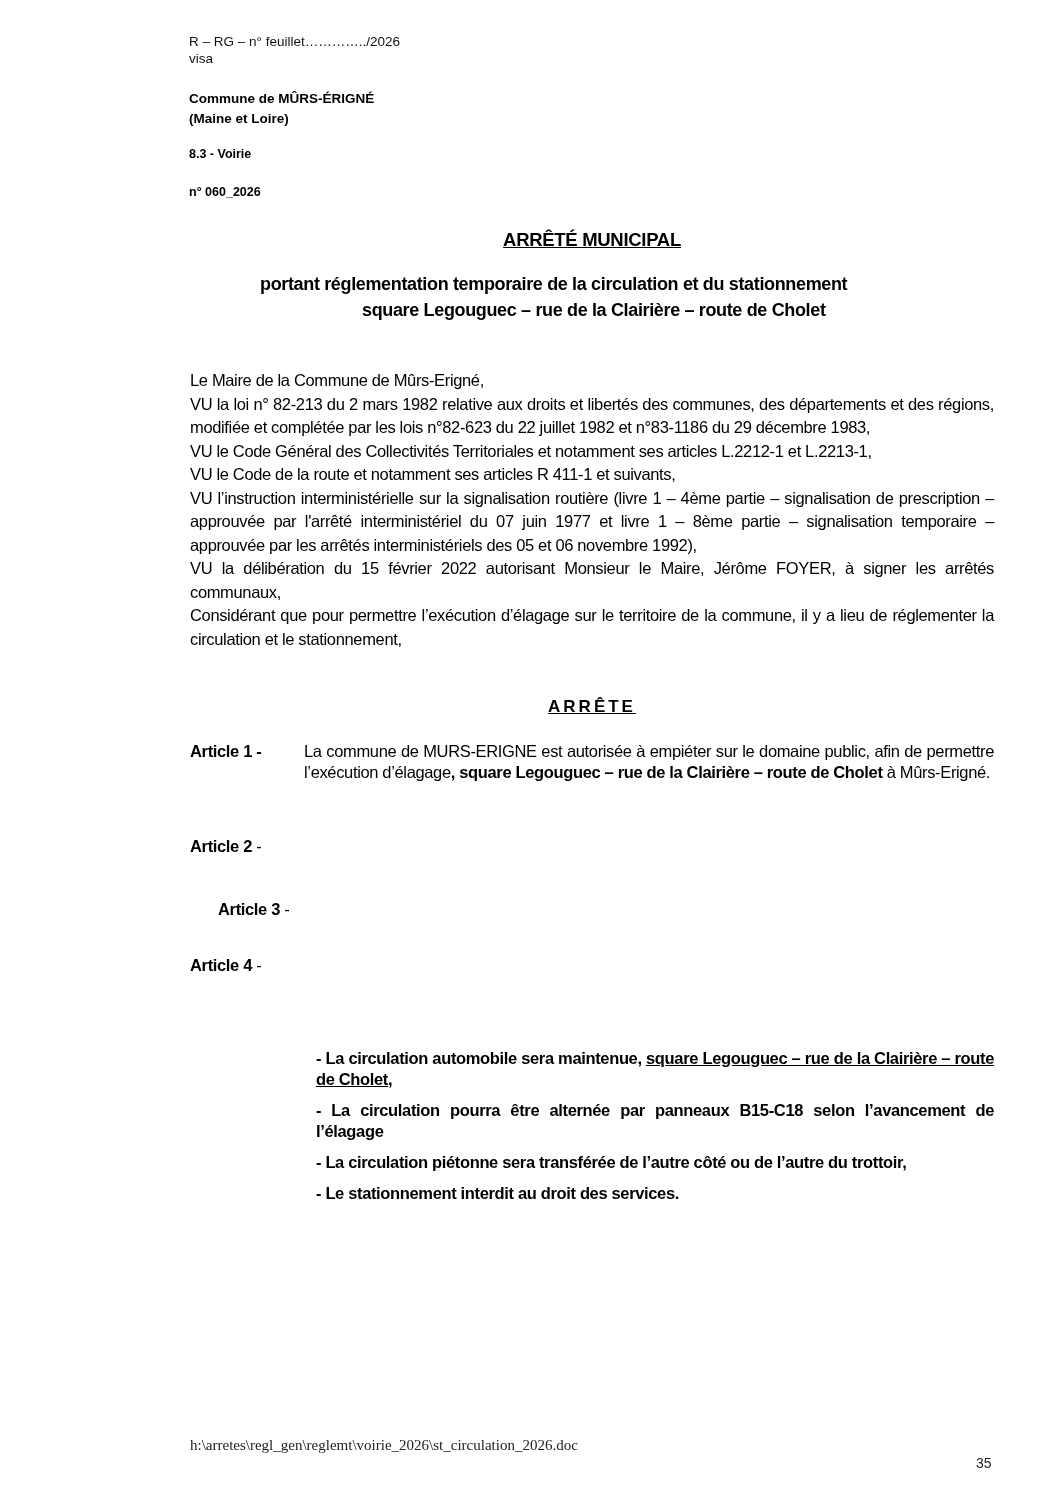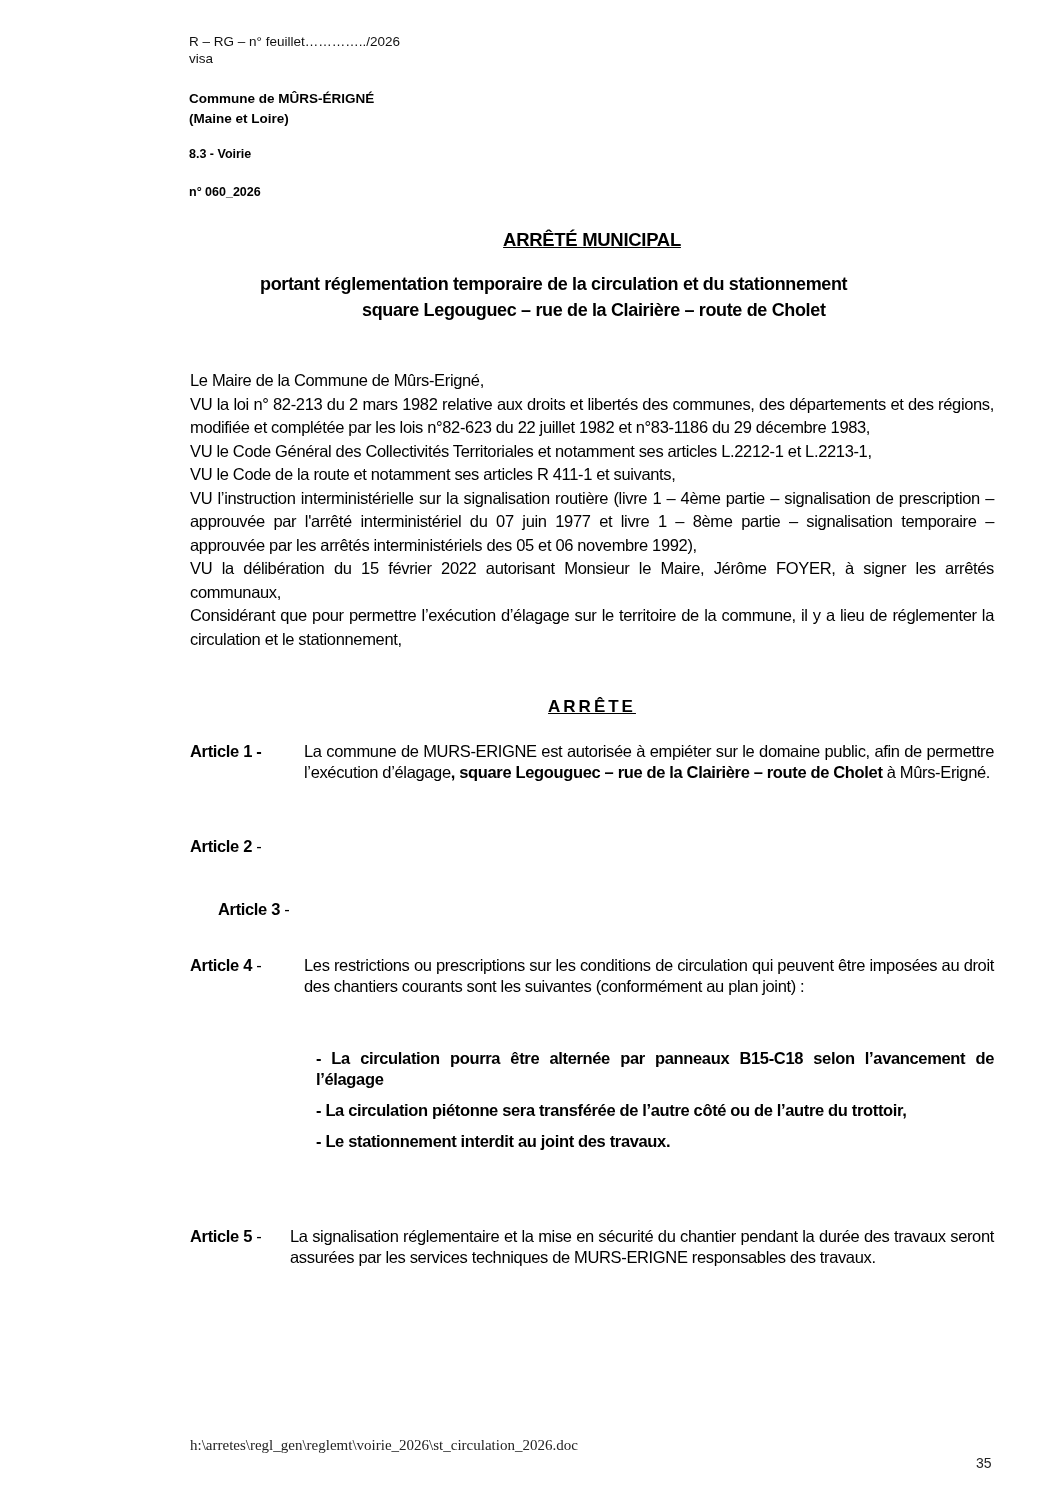--- a/index.html
+++ b/index.html
@@ -73,30 +73,26 @@
   <div class="article narrow" style="top:836px;">
     <div class="lbl"><span>Article 2</span><span class="dash"> -</span></div>
   </div>
 
   <div class="article narrow" style="top:898px; line-height:23px;margin-left:28px;">
     <div class="lbl"><span>Article 3</span><span class="dash"> -</span></div>
   </div>
 
   <div class="article narrow" style="top:955px;">
     <div class="lbl"><span>Article 4</span><span class="dash"> -</span></div>
-    <div class="txt">Les restrictions ou prescriptions sur les conditions de circulation qui peuvent être imposées au droit des chantiers courants sont les suivantes (conformément au plan joint) :</div>
   </div>
 
   <div class="abs bullets narrow">
+    <p><span>- La circulation automobile sera maintenue, </span><span class="u">square Legouguec – rue de la Clairière – route de Cholet</span><span>,</span></p>
     <p>- La circulation pourra être alternée par panneaux B15-C18 selon l’avancement de l’élagage</p>
     <p>- La circulation piétonne sera transférée de l’autre côté ou de l’autre du trottoir,</p>
-    <p>- Le stationnement interdit au joint des travaux.</p>
+    <p>- Le stationnement interdit au droit des services.</p>
   </div>
 
-  <div class="article art5 narrow" style="top:1226px;">
-    <div class="lbl"><span>Article 5</span><span class="dash"> -</span></div>
-    <div class="txt">La signalisation réglementaire et la mise en sécurité du chantier pendant la durée des travaux seront assurées par les services techniques de MURS-ERIGNE responsables des travaux.</div>
-  </div>
 
   <div class="abs footer-path">h:\arretes\regl_gen\reglemt\voirie_2026\st_circulation_2026.doc</div>
   <div class="abs page-num">35</div>
 
 </div>
 
 </body></html>

